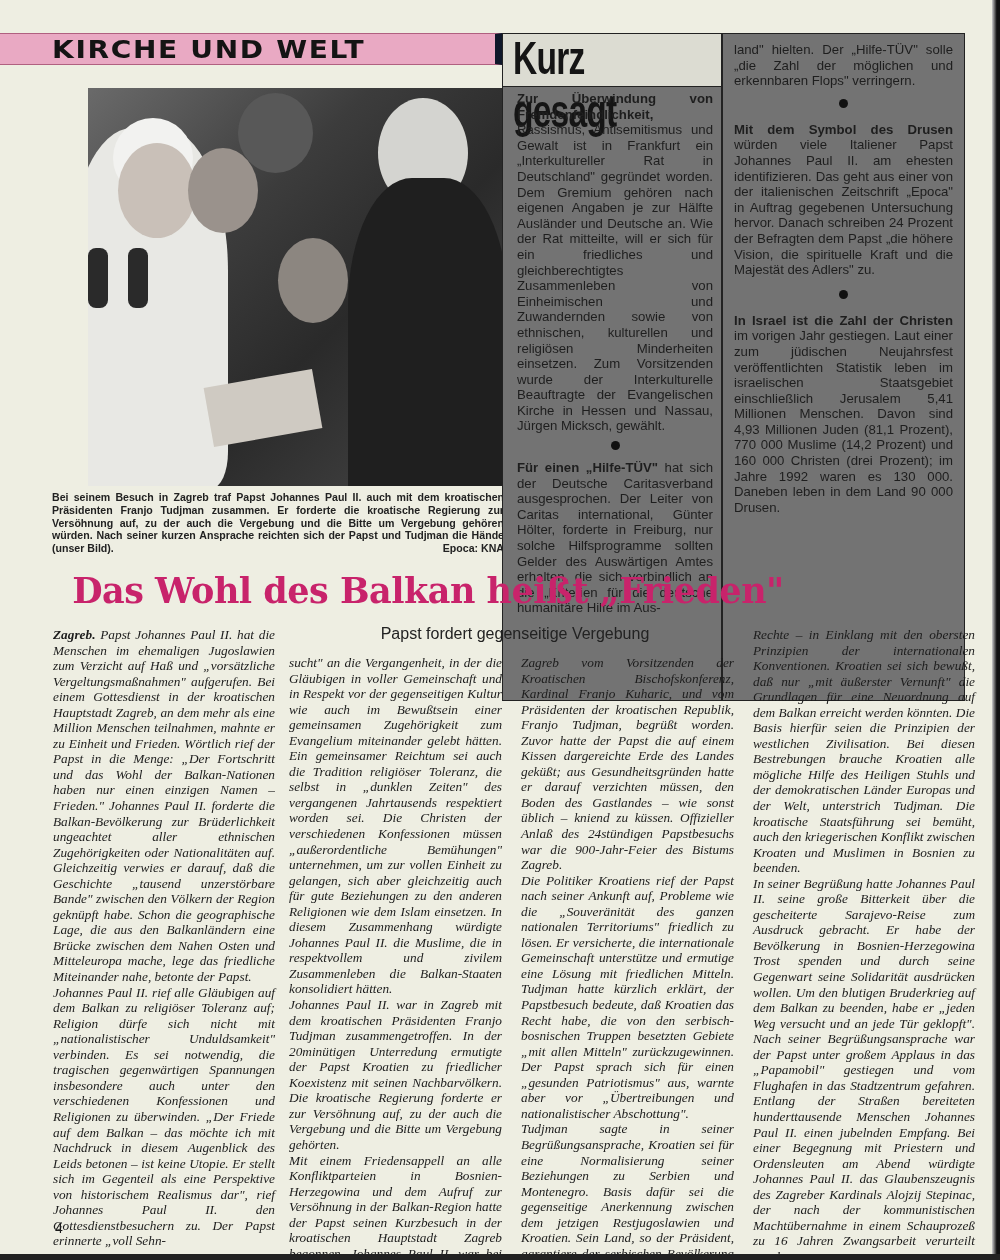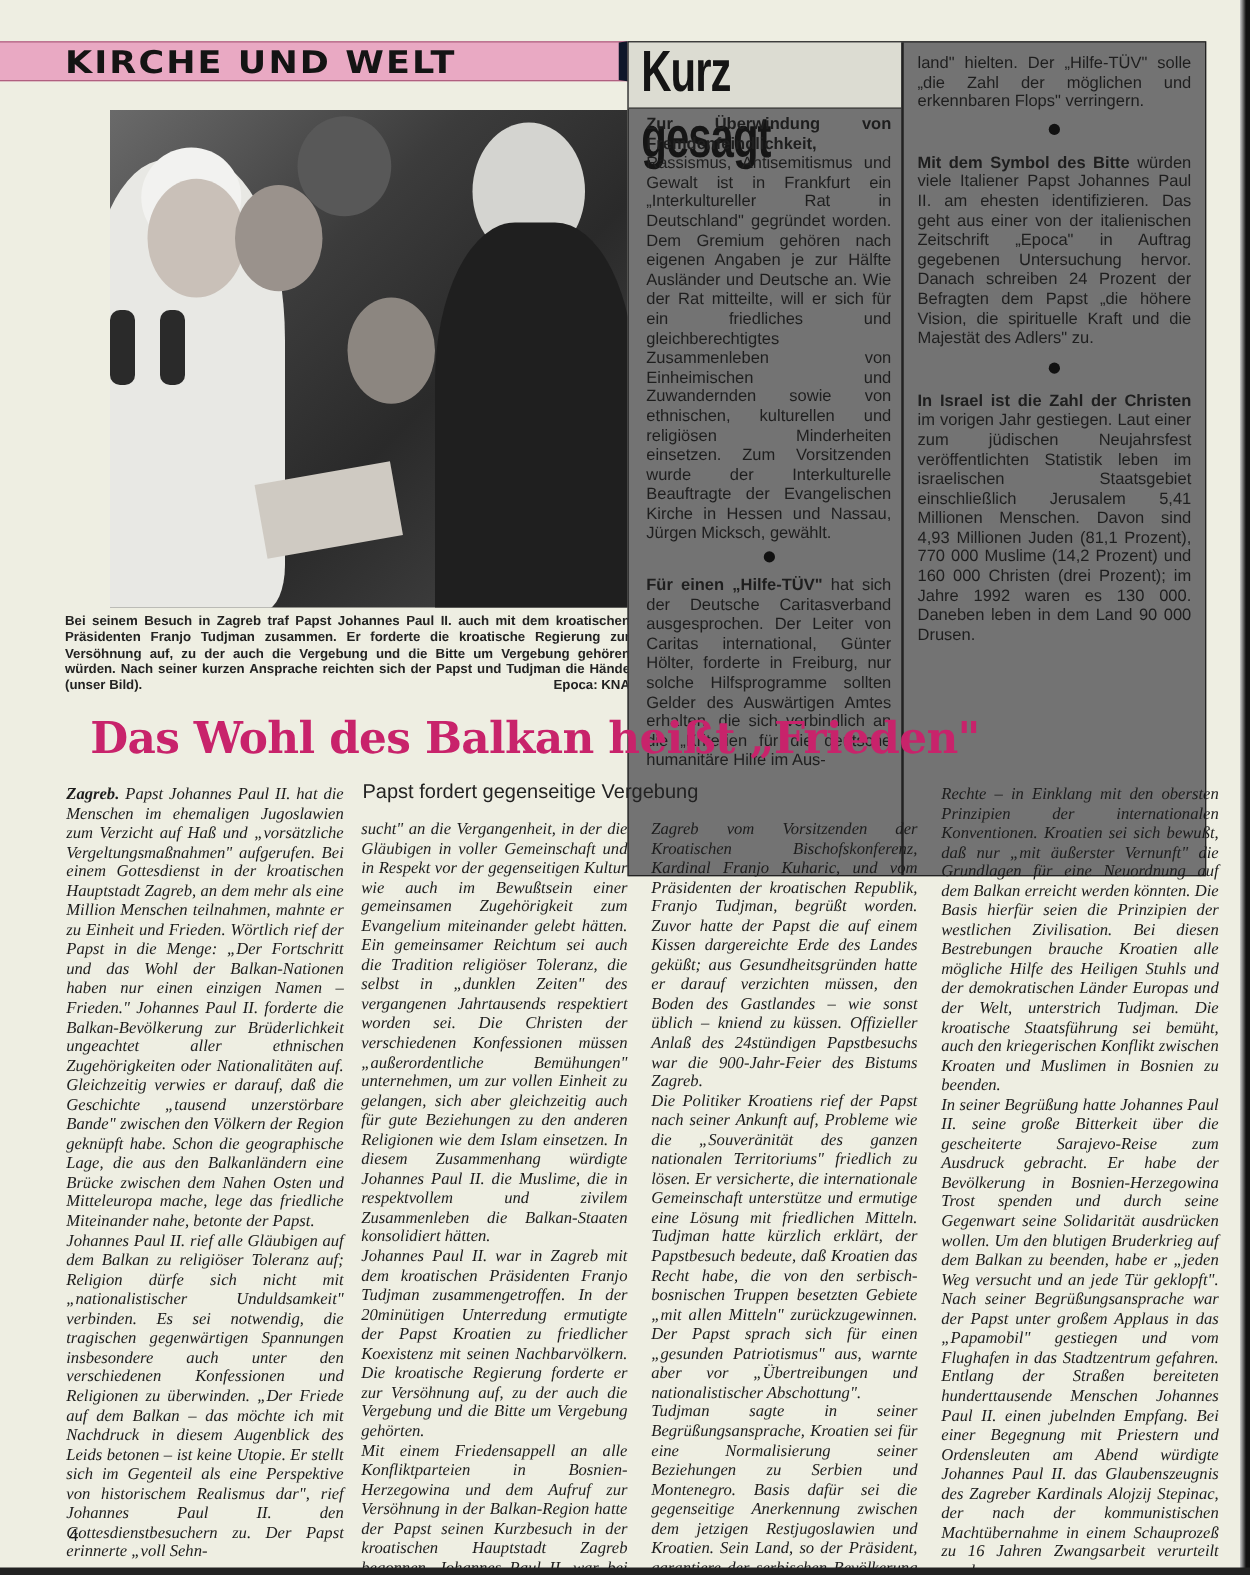--- a/index.html
+++ b/index.html
@@ -54,21 +54,21 @@
   }
   .kurz-col b { font-weight:bold; }
   .kurz-col p { margin:0; }
   .dot { width:9px; height:9px; border-radius:50%; background:#111; margin:7px auto 10px; }
   .headline {
     position:absolute; left:0; top:570px; width:856px; text-align:center;
     font-family:"DejaVu Serif", serif; font-weight:bold; font-size:35px;
     color:#c8236b; letter-spacing:-0.5px;
   }
   .subhead {
-    position:absolute; left:290px; top:625px; width:450px; 
+    position:absolute; left:290px; top:625px; width:450px; text-align:center;
     font-family:"Liberation Sans", sans-serif; font-size:16px; color:#222;
   }
   .col {
     position:absolute; font-family:"Liberation Serif", serif;
     font-size:13.3px; line-height:15.55px; text-align:justify; color:#1c1c1c;
   }
   .col p { margin:0;font-style:italic; }
   .page-num {
     position:absolute; left:55px; top:1220px;
     font-family:"Liberation Sans", sans-serif; font-size:14px;
@@ -110,21 +110,21 @@
 
   <div class="kurz-col" style="left:14px;top:57px;width:196px;">
     <p><b>Zur Überwindung von Fremdenfeindlichkeit,</b><span> Rassismus, Antisemitismus und Gewalt ist in Frankfurt ein „Interkultureller Rat in Deutschland" gegründet worden. Dem Gremium gehören nach eigenen Angaben je zur Hälfte Ausländer und Deutsche an. Wie der Rat mitteilte, will er sich für ein friedliches und gleichberechtigtes Zusammenleben von Einheimischen und Zuwandernden sowie von ethnischen, kulturellen und religiösen Minderheiten einsetzen. Zum Vorsitzenden wurde der Interkulturelle Beauftragte der Evangelischen Kirche in Hessen und Nassau, Jürgen Micksch, gewählt.</span></p>
     <div class="dot"></div>
     <p><b>Für einen „Hilfe-TÜV"</b><span> hat sich der Deutsche Caritasverband ausgesprochen. Der Leiter von Caritas international, Günter Hölter, forderte in Freiburg, nur solche Hilfsprogramme sollten Gelder des Auswärtigen Amtes erhalten, die sich verbindlich an die „Kriterien für die deutsche humanitäre Hilfe im Aus-</span></p>
   </div>
 
   <div class="kurz-col" style="left:231px;top:8px;width:219px;">
     <p>land" hielten. Der „Hilfe-TÜV" solle „die Zahl der möglichen und erkennbaren Flops" verringern.</p>
     <div class="dot" style="margin:10px auto 14px;"></div>
-    <p><b>Mit dem Symbol des Bitte</b><span> würden viele Italiener Papst Johannes Paul II. am ehesten identifizieren. Das geht aus einer von der italienischen Zeitschrift „Epoca" in Auftrag gegebenen Untersuchung hervor. Danach schreiben 24 Prozent der Befragten dem Papst „die höhere Vision, die spirituelle Kraft und die Majestät des Adlers" zu.</span></p>
+    <p><b>Mit dem Symbol des Drusen</b><span> würden viele Italiener Papst Johannes Paul II. am ehesten identifizieren. Das geht aus einer von der italienischen Zeitschrift „Epoca" in Auftrag gegebenen Untersuchung hervor. Danach schreiben 24 Prozent der Befragten dem Papst „die höhere Vision, die spirituelle Kraft und die Majestät des Adlers" zu.</span></p>
     <div class="dot" style="margin:12px auto 14px;"></div>
     <p><b>In Israel ist die Zahl der Christen</b><span> im vorigen Jahr gestiegen. Laut einer zum jüdischen Neujahrsfest veröffentlichten Statistik leben im israelischen Staatsgebiet einschließlich Jerusalem 5,41 Millionen Menschen. Davon sind 4,93 Millionen Juden (81,1 Prozent), 770 000 Muslime (14,2 Prozent) und 160 000 Christen (drei Prozent); im Jahre 1992 waren es 130 000. Daneben leben in dem Land 90 000 Drusen.</span></p>
   </div>
 </div>
 
 <h1 class="headline" style="margin:0;">Das Wohl des Balkan heißt „Frieden"</h1>
 <div class="subhead">Papst fordert gegenseitige Vergebung</div>
 
 <div class="col" style="left:53px;top:627px;width:222px;">
   <p><b>Zagreb.</b><span> Papst Johannes Paul II. hat die Menschen im ehemaligen Jugoslawien zum Verzicht auf Haß und „vorsätzliche Vergeltungsmaßnahmen" aufgerufen. Bei einem Gottesdienst in der kroatischen Hauptstadt Zagreb, an dem mehr als eine Million Menschen teilnahmen, mahnte er zu Einheit und Frieden. Wörtlich rief der Papst in die Menge: „Der Fortschritt und das Wohl der Balkan-Nationen haben nur einen einzigen Namen – Frieden." Johannes Paul II. forderte die Balkan-Bevölkerung zur Brüderlichkeit ungeachtet aller ethnischen Zugehörigkeiten oder Nationalitäten auf. Gleichzeitig verwies er darauf, daß die Geschichte „tausend unzerstörbare Bande" zwischen den Völkern der Region geknüpft habe. Schon die geographische Lage, die aus den Balkanländern eine Brücke zwischen dem Nahen Osten und Mitteleuropa mache, lege das friedliche Miteinander nahe, betonte der Papst.</span></p>

